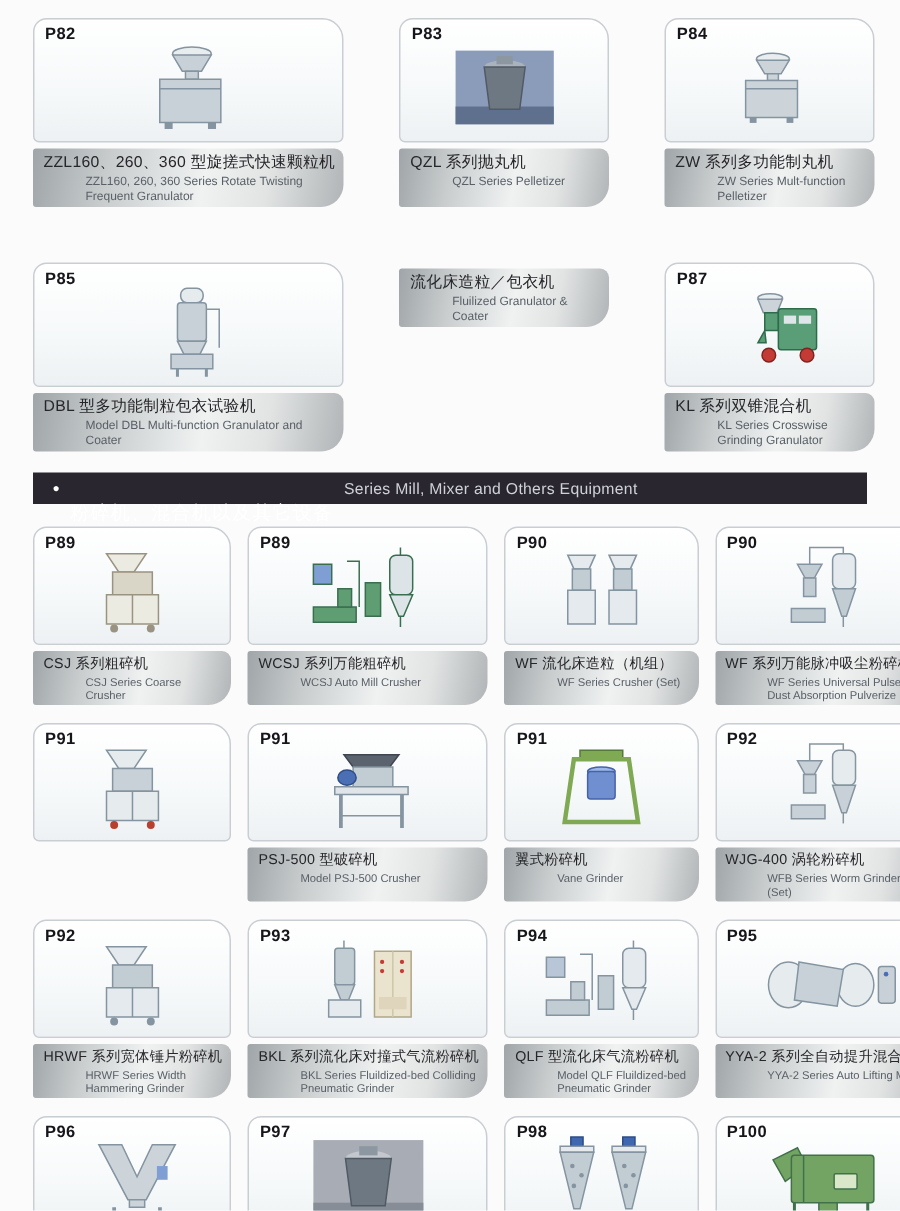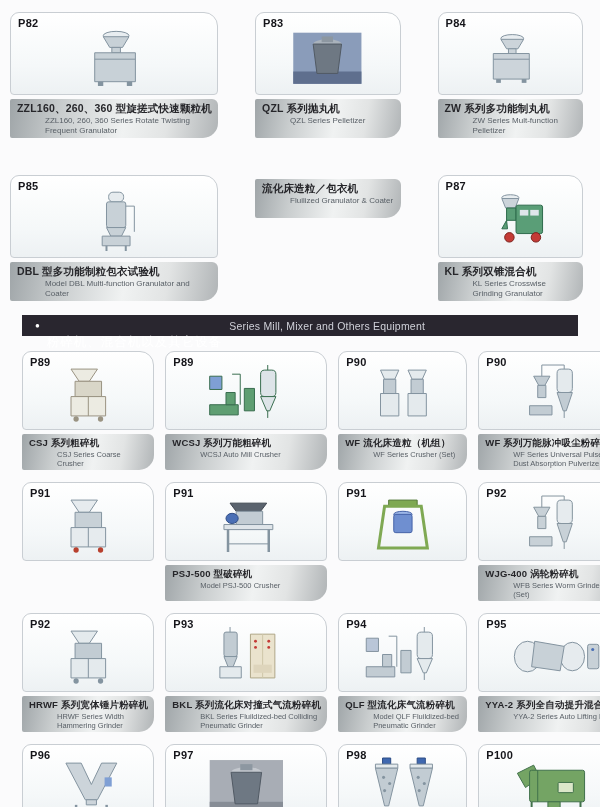--- a/index.html
+++ b/index.html
@@ -2,21 +2,21 @@
 <html><head>
 <meta charset="utf-8">
 <style>
   html,body{margin:0;padding:0;}
   body{
     width:600px;height:807px;overflow:hidden;
     background:#fbfbfc;
     font-family:"Liberation Sans","DejaVu Sans",sans-serif;
   }
   .grid{display:grid;}
-  .grid-3{padding:12px 17px 0 10px;grid-template-columns:repeat(3,1fr);column-gap:18px;row-gap:10px;gap:37px;}
+  .grid-3{padding:12px 17px 0 22px;grid-template-columns:repeat(3,1fr);column-gap:18px;row-gap:10px;gap:37px;}
   .grid-4{padding:15px 10px 0 22px;grid-template-columns:repeat(4,1fr);column-gap:11px;row-gap:12px;}
 
   .card{margin:0;display:flex;flex-direction:column;}
   .panel{
     position:relative;
     background:linear-gradient(180deg,#ffffff 0%,#f5f8f9 65%,#edf1f3 100%);
     border:1px solid #c9ced3;
     border-radius:9px 14px 4px 4px;
     display:flex;align-items:flex-end;justify-content:center;
     overflow:hidden;
@@ -29,21 +29,21 @@
 
   .caption{
     margin-top:4px;
     background:linear-gradient(100deg,#9fa5a8 0%,#c9cdce 25%,#f0f2f2 55%,#e2e4e4 75%,#b0b4b6 100%);
     border-radius:2px 6px 15px 2px;
     padding:3px 6px 2px 7px;
     overflow:hidden;
   }
   .grid-3 .caption{height:34px;}
   .grid-4 .caption{height:31px;}
-  .zh{font-size:10.5px;font-weight:bold;color:#26262a;white-space:nowrap;line-height:13px;letter-spacing:.2px;}
+  .zh{font-size:10.5px;font-weight:normal;color:#26262a;white-space:nowrap;line-height:13px;letter-spacing:.2px;}
   .grid-4 .zh{font-size:9.5px;line-height:12px;}
   .en{font-size:8px;color:#585f66;line-height:9.5px;margin-top:1px;margin-left:28px;}
   .grid-4 .en{font-size:7.5px;line-height:9px;}
 
   .banner{margin:14px 22px 0 22px;height:21px;display:flex;align-items:center;gap:7px;padding-left:13px;}
   .banner .bullet{color:#ffffff;font-size:8px;line-height:1;}
   .banner .zh-t{color:#ffffff;font-size:12.5px;font-weight:normal;letter-spacing:1px;white-space:nowrap;margin-top:34px;}
   .banner .en-t{color:#cfd0d8;font-size:10.5px;letter-spacing:.2px;white-space:nowrap;}
 
   svg.machine *{vector-effect:non-scaling-stroke;}
@@ -265,20 +265,24 @@
       <figure class="card">
     <div class="panel">
       <span class="pnum">P91</span>
       <svg class="machine" viewBox="0 0 100 62" preserveAspectRatio="xMidYMid meet">
             <rect x="36" y="5" width="28" height="6" fill="#7fa953" stroke="#55793a"></rect>
     <path d="M32 11 L68 11 L74 52 L26 52 Z" fill="none" stroke="#7fa953" stroke-width="3"></path>
     <ellipse cx="50" cy="19" rx="9" ry="3" fill="#9db7e8" stroke="#4563a8"></ellipse>
     <rect x="41" y="19" width="18" height="18" rx="2" fill="#6f8fd0" stroke="#4563a8"></rect>
           </svg>
     </div>
+    <figcaption class="caption">
+      <div class="zh">翼式粉碎机</div>
+      <div class="en">Vane Grinder</div>
+    </figcaption>
   </figure>
       <figure class="card">
     <div class="panel">
       <span class="pnum">P92</span>
       <svg class="machine" viewBox="0 0 100 62" preserveAspectRatio="xMidYMid meet">
             <rect x="55" y="5" width="15" height="23" rx="4" fill="#e6ebee" stroke="#86959f"></rect>
     <path d="M55 28 L70 28 L64 46 L61 46 Z" fill="#c8d1d7" stroke="#86959f"></path>
     <path d="M62 5 L62 1 L40 1 L40 12" fill="none" stroke="#86959f"></path>
     <path d="M32 12 L48 12 L43 21 L37 21 Z" fill="#c8d1d7" stroke="#86959f"></path>
     <rect x="36" y="21" width="8" height="12" fill="#c8d1d7" stroke="#86959f"></rect>

